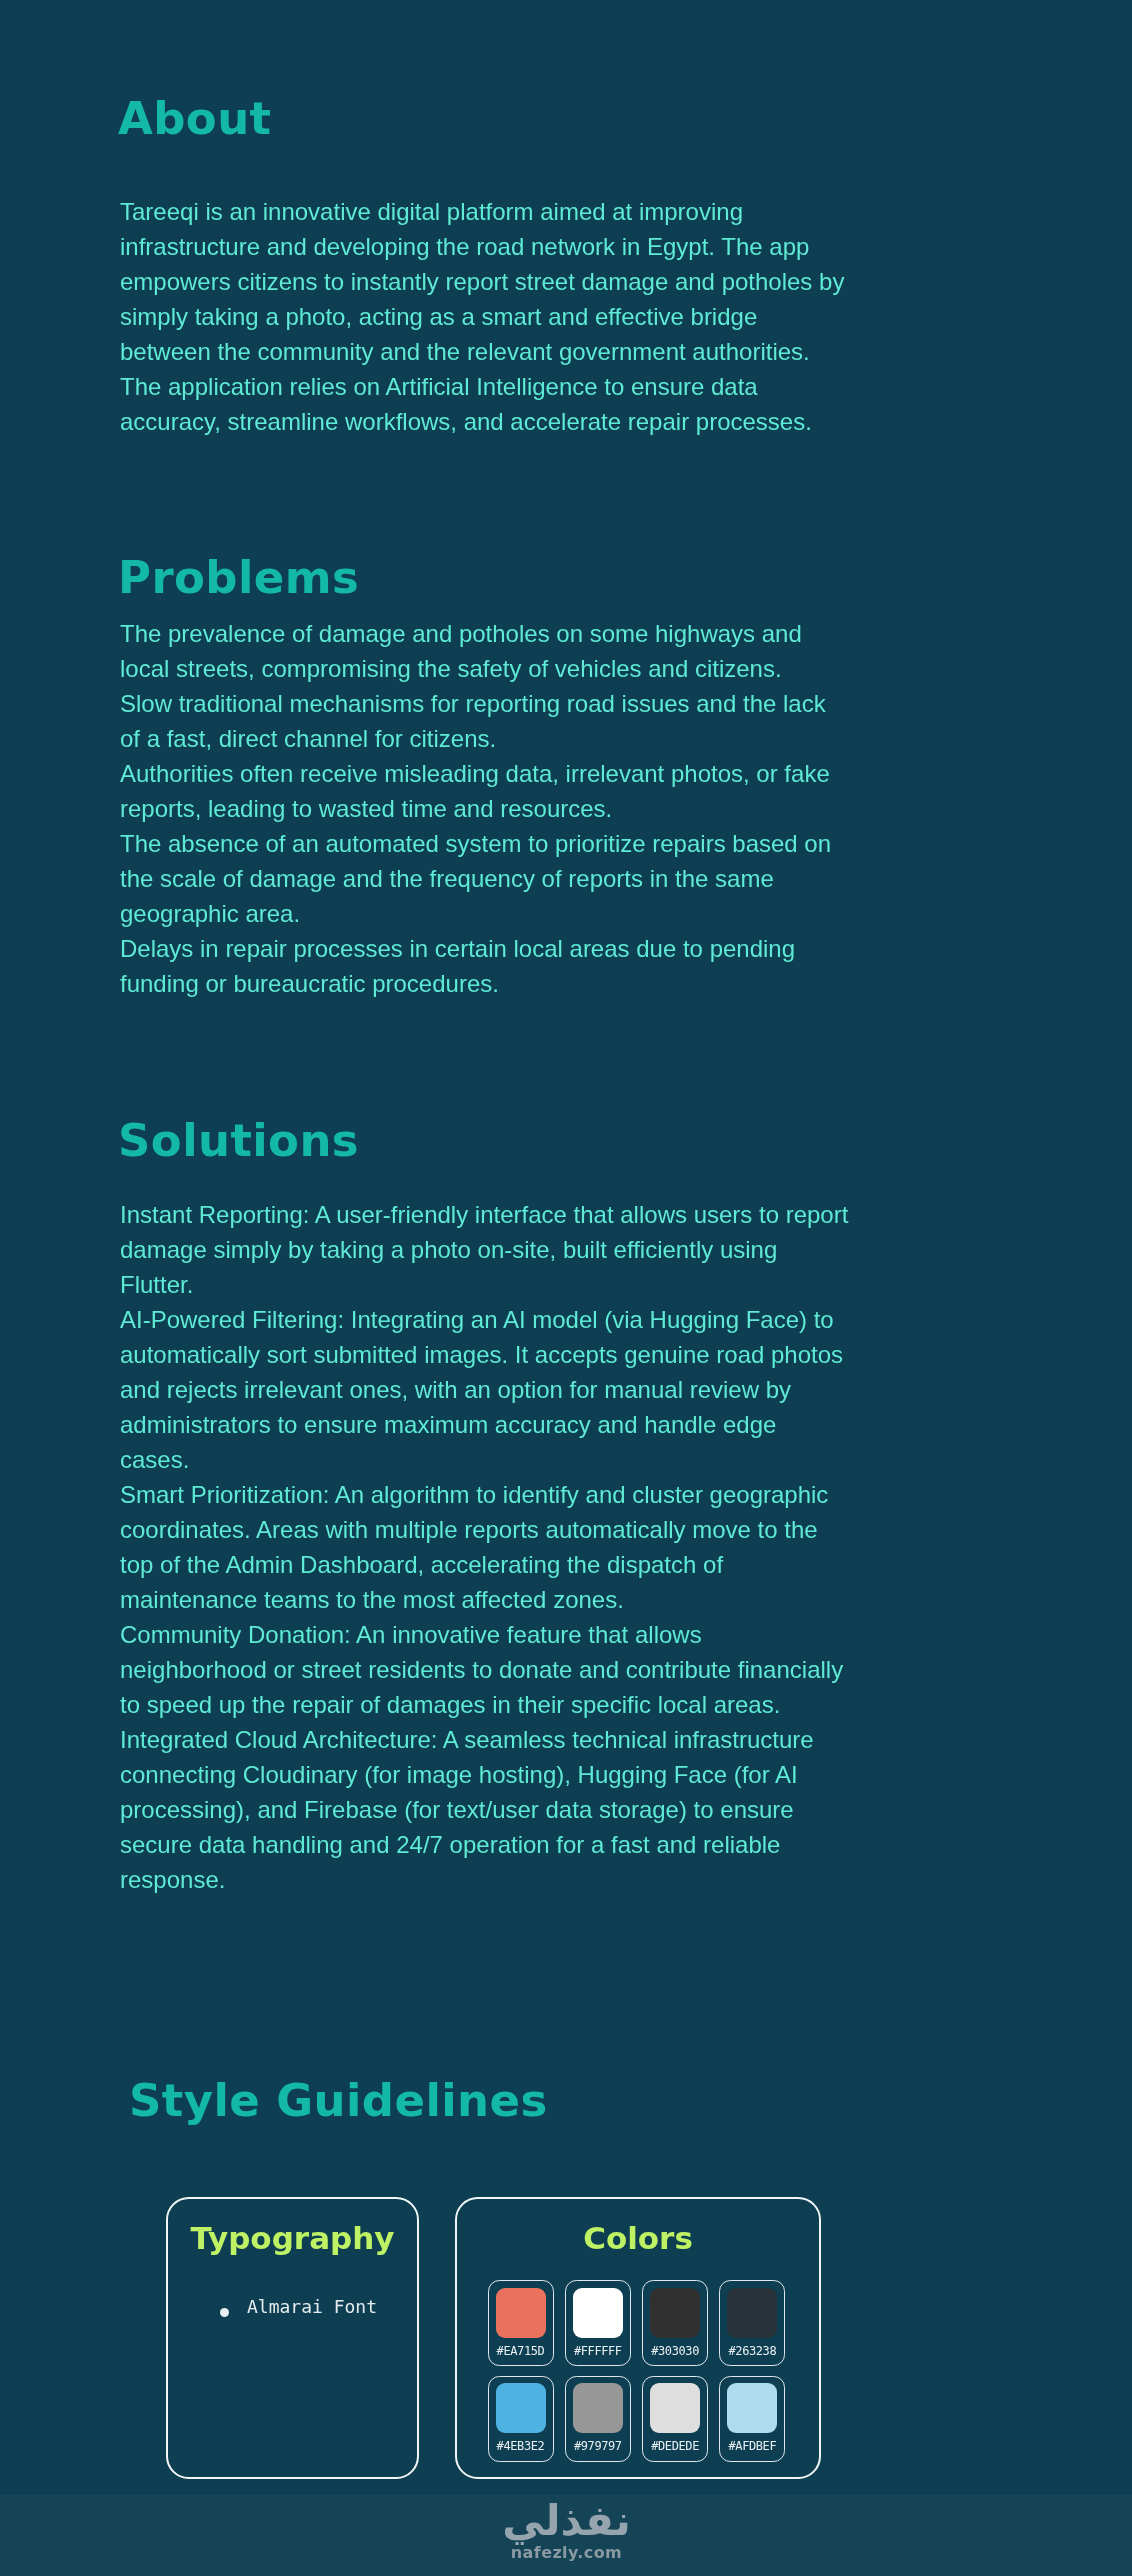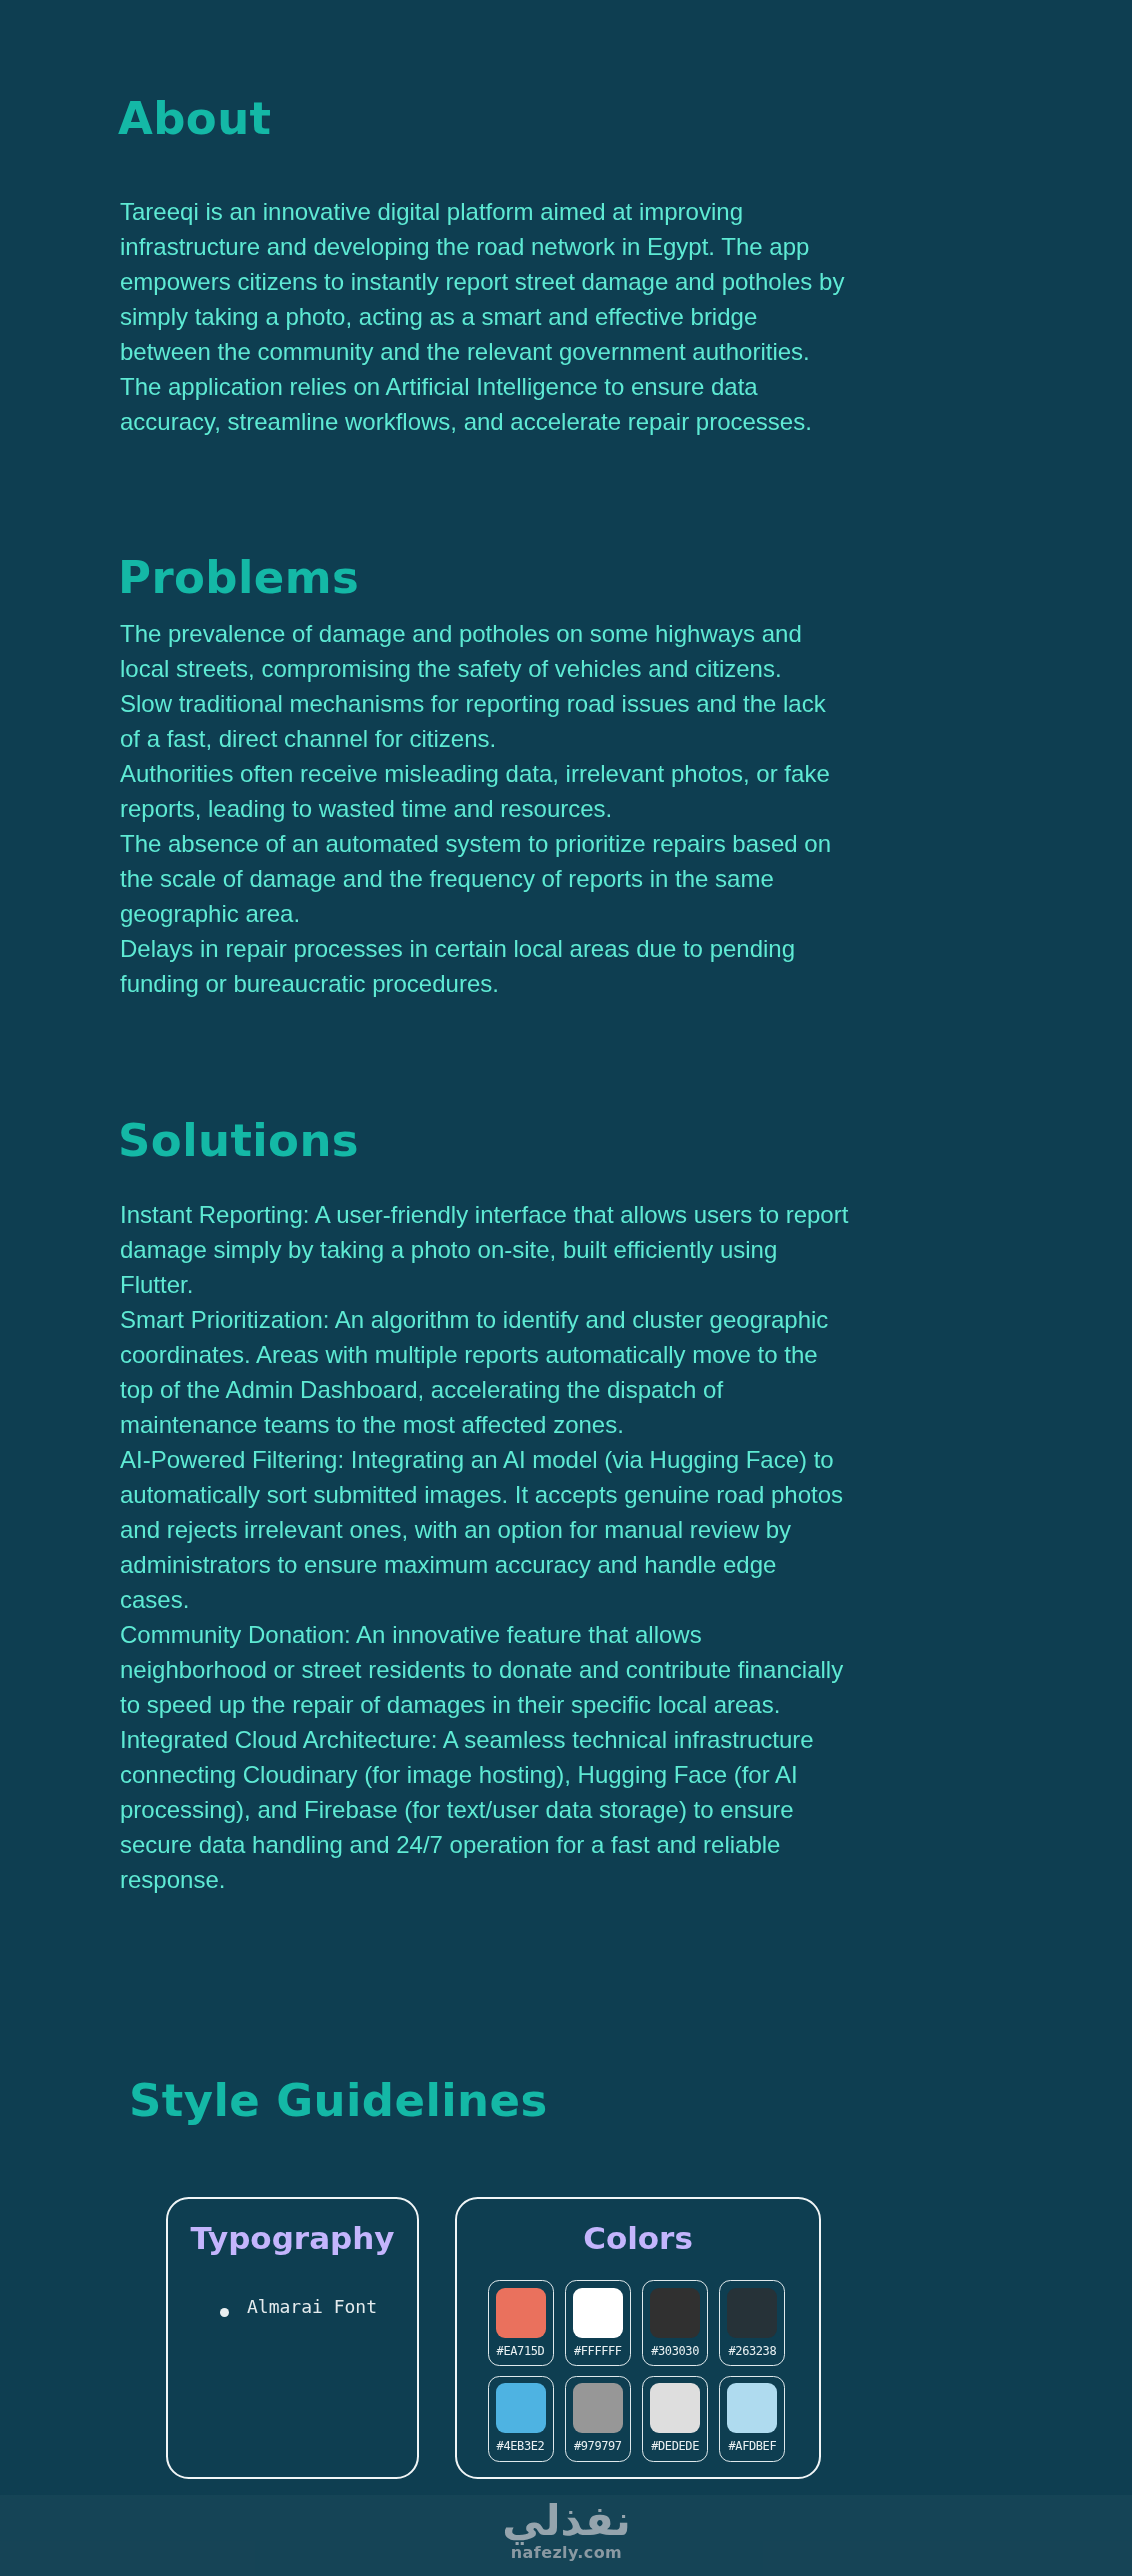--- a/index.html
+++ b/index.html
@@ -35,21 +35,21 @@
     box-sizing:border-box;
     color:#f2f6f7;
   }
   .card-title{
     margin:0;
     padding-top:21px;
     text-align:center;
     font-family:"DejaVu Sans",sans-serif;
     font-weight:bold;
     font-size:31px;line-height:36px;
-    color:#c4b5fd;
+    color:#bef264;
   }
   .typo-card{left:166px;width:253px;}
   .colors-card{left:455px;width:366px;}
   .typo-item{
     display:flex;align-items:flex-end;
     margin-top:40px;
     padding-left:52px;
   }
   .dot{
     width:9px;height:9px;border-radius:50%;
@@ -124,22 +124,22 @@
     <p>Slow traditional mechanisms for reporting road issues and the lack of a fast, direct channel for citizens.</p>
     <p>Authorities often receive misleading data, irrelevant photos, or fake reports, leading to wasted time and resources.</p>
     <p>The absence of an automated system to prioritize repairs based on the scale of damage and the frequency of reports in the same geographic area.</p>
     <p>Delays in repair processes in certain local areas due to pending funding or bureaucratic procedures.</p>
   </div>
 
   <h2 class="sec-title" style="top:1116px">Solutions</h2>
 
   <div class="body-block" style="top:1197px">
     <p>Instant Reporting: A user-friendly interface that allows users to report damage simply by taking a photo on-site, built efficiently using Flutter.</p>
+    <p>AI-Powered Filtering: Integrating an AI model (via Hugging Face) to automatically sort submitted images. It accepts genuine road photos and rejects irrelevant ones, with an option for manual review by administrators to ensure maximum accuracy and handle edge cases.</p>
     <p>Smart Prioritization: An algorithm to identify and cluster geographic coordinates. Areas with multiple reports automatically move to the top of the Admin Dashboard, accelerating the dispatch of maintenance teams to the most affected zones.</p>
-    <p>AI-Powered Filtering: Integrating an AI model (via Hugging Face) to automatically sort submitted images. It accepts genuine road photos and rejects irrelevant ones, with an option for manual review by administrators to ensure maximum accuracy and handle edge cases.</p>
     <p>Community Donation: An innovative feature that allows neighborhood or street residents to donate and contribute financially to speed up the repair of damages in their specific local areas.</p>
     <p>Integrated Cloud Architecture: A seamless technical infrastructure connecting Cloudinary (for image hosting), Hugging Face (for AI processing), and Firebase (for text/user data storage) to ensure secure data handling and 24/7 operation for a fast and reliable response.</p>
   </div>
 
   <h2 class="sec-title sg-title" style="top:2076px">Style Guidelines</h2>
 
   <div class="card typo-card">
     <h3 class="card-title">Typography</h3>
     <div class="typo-item">
       <span class="dot"></span>

